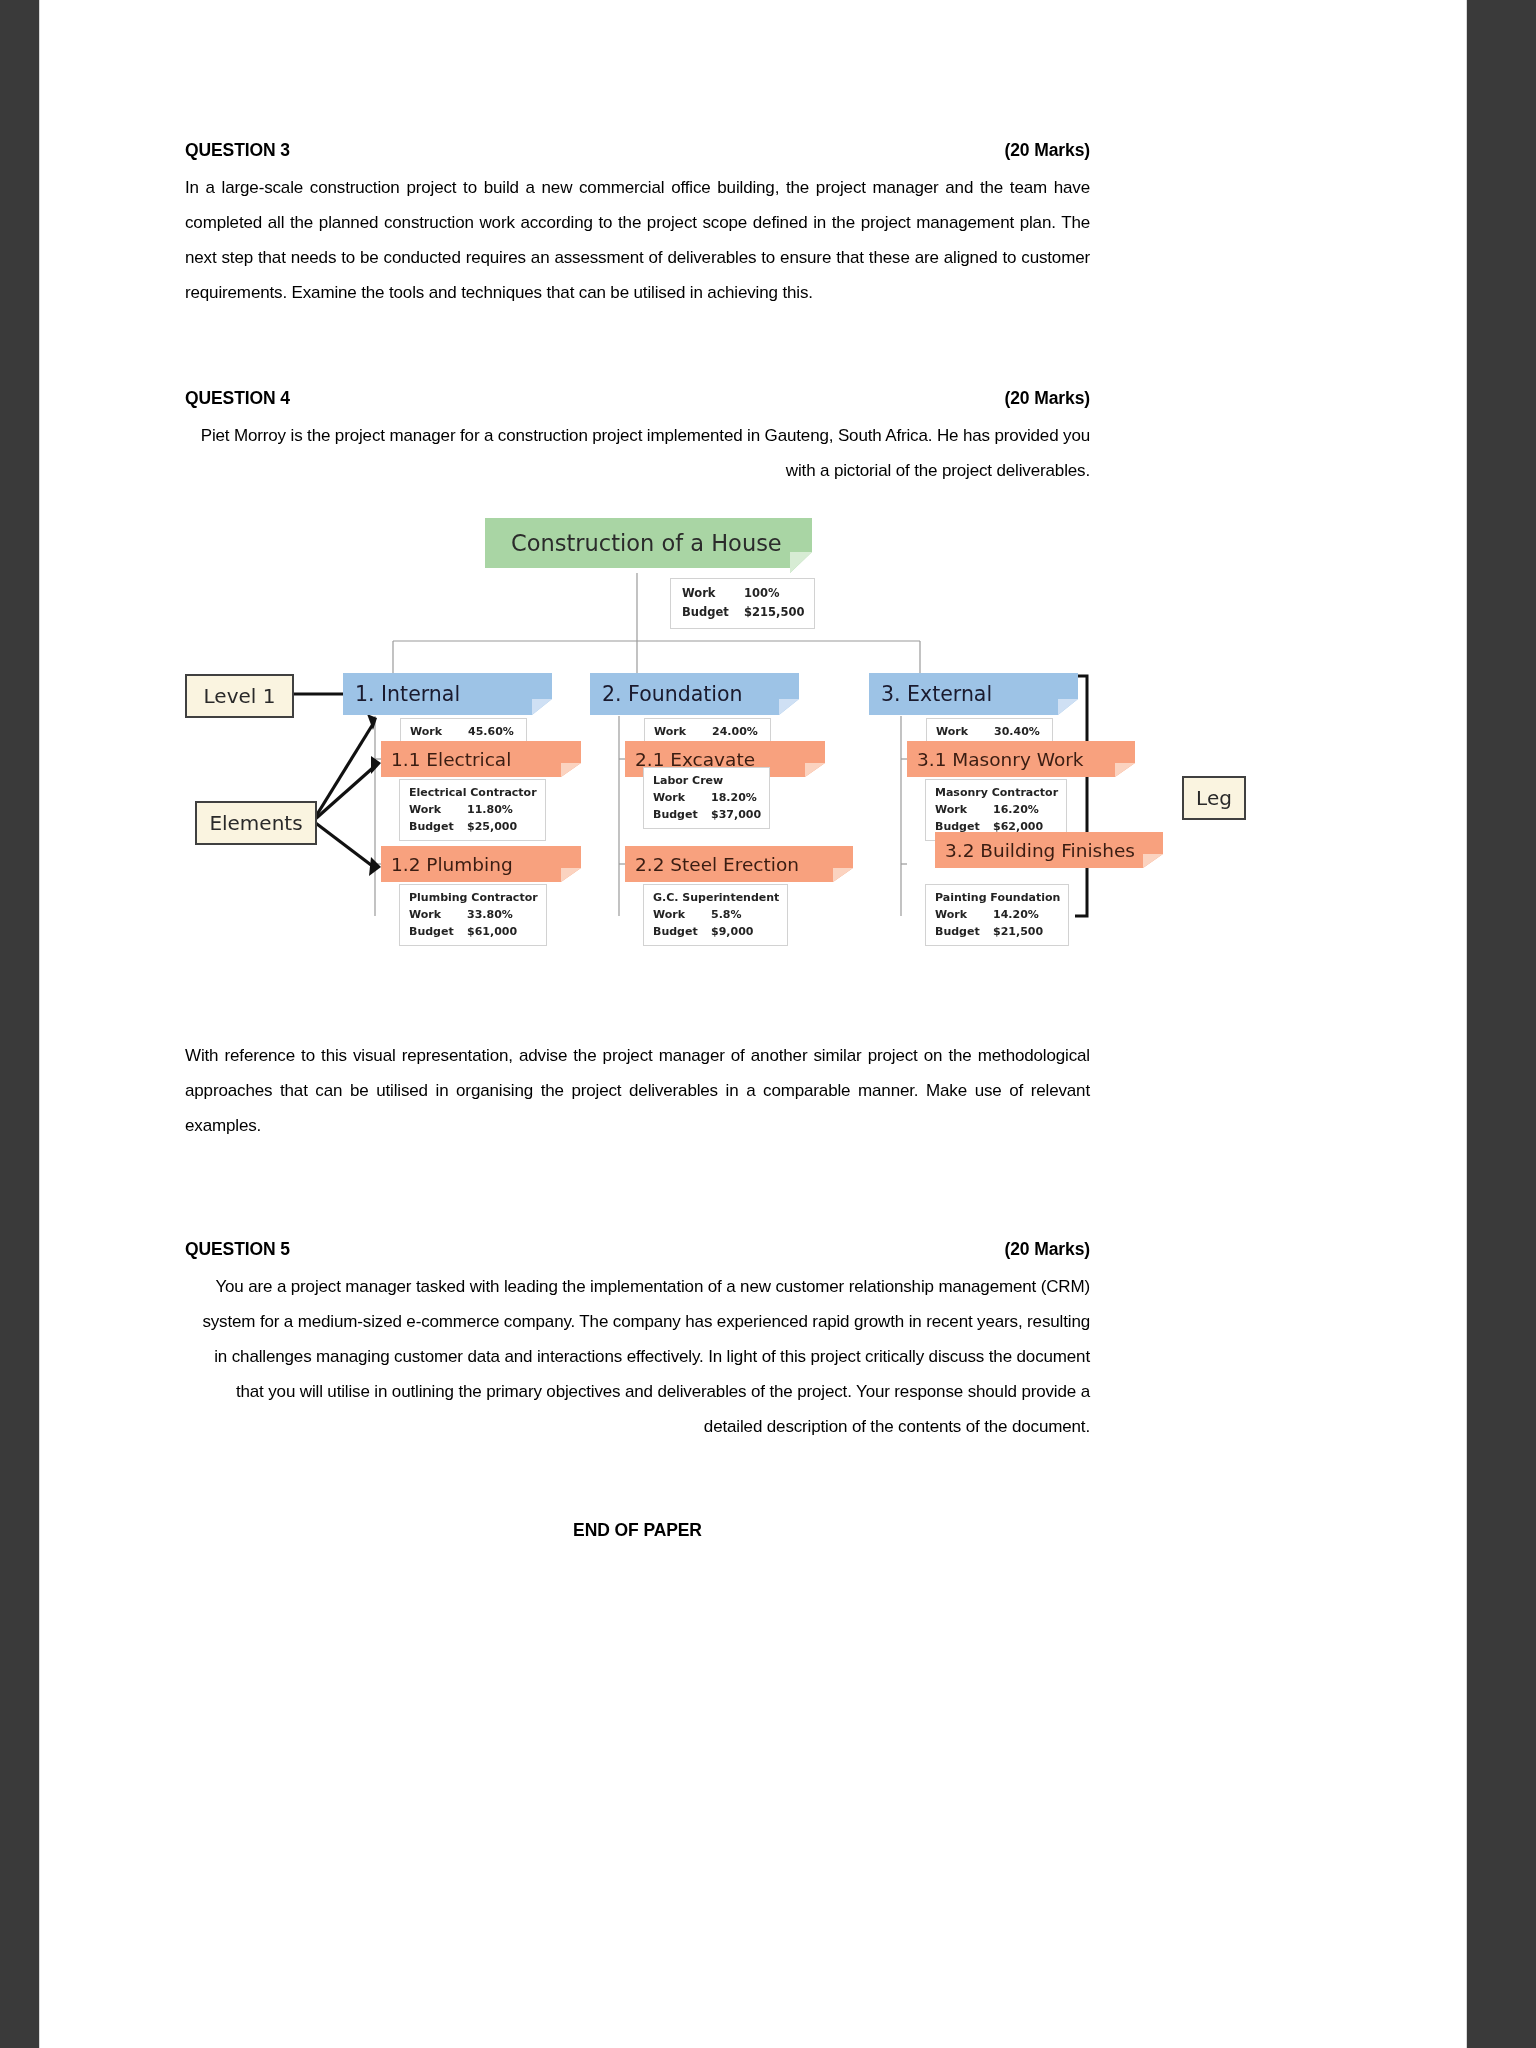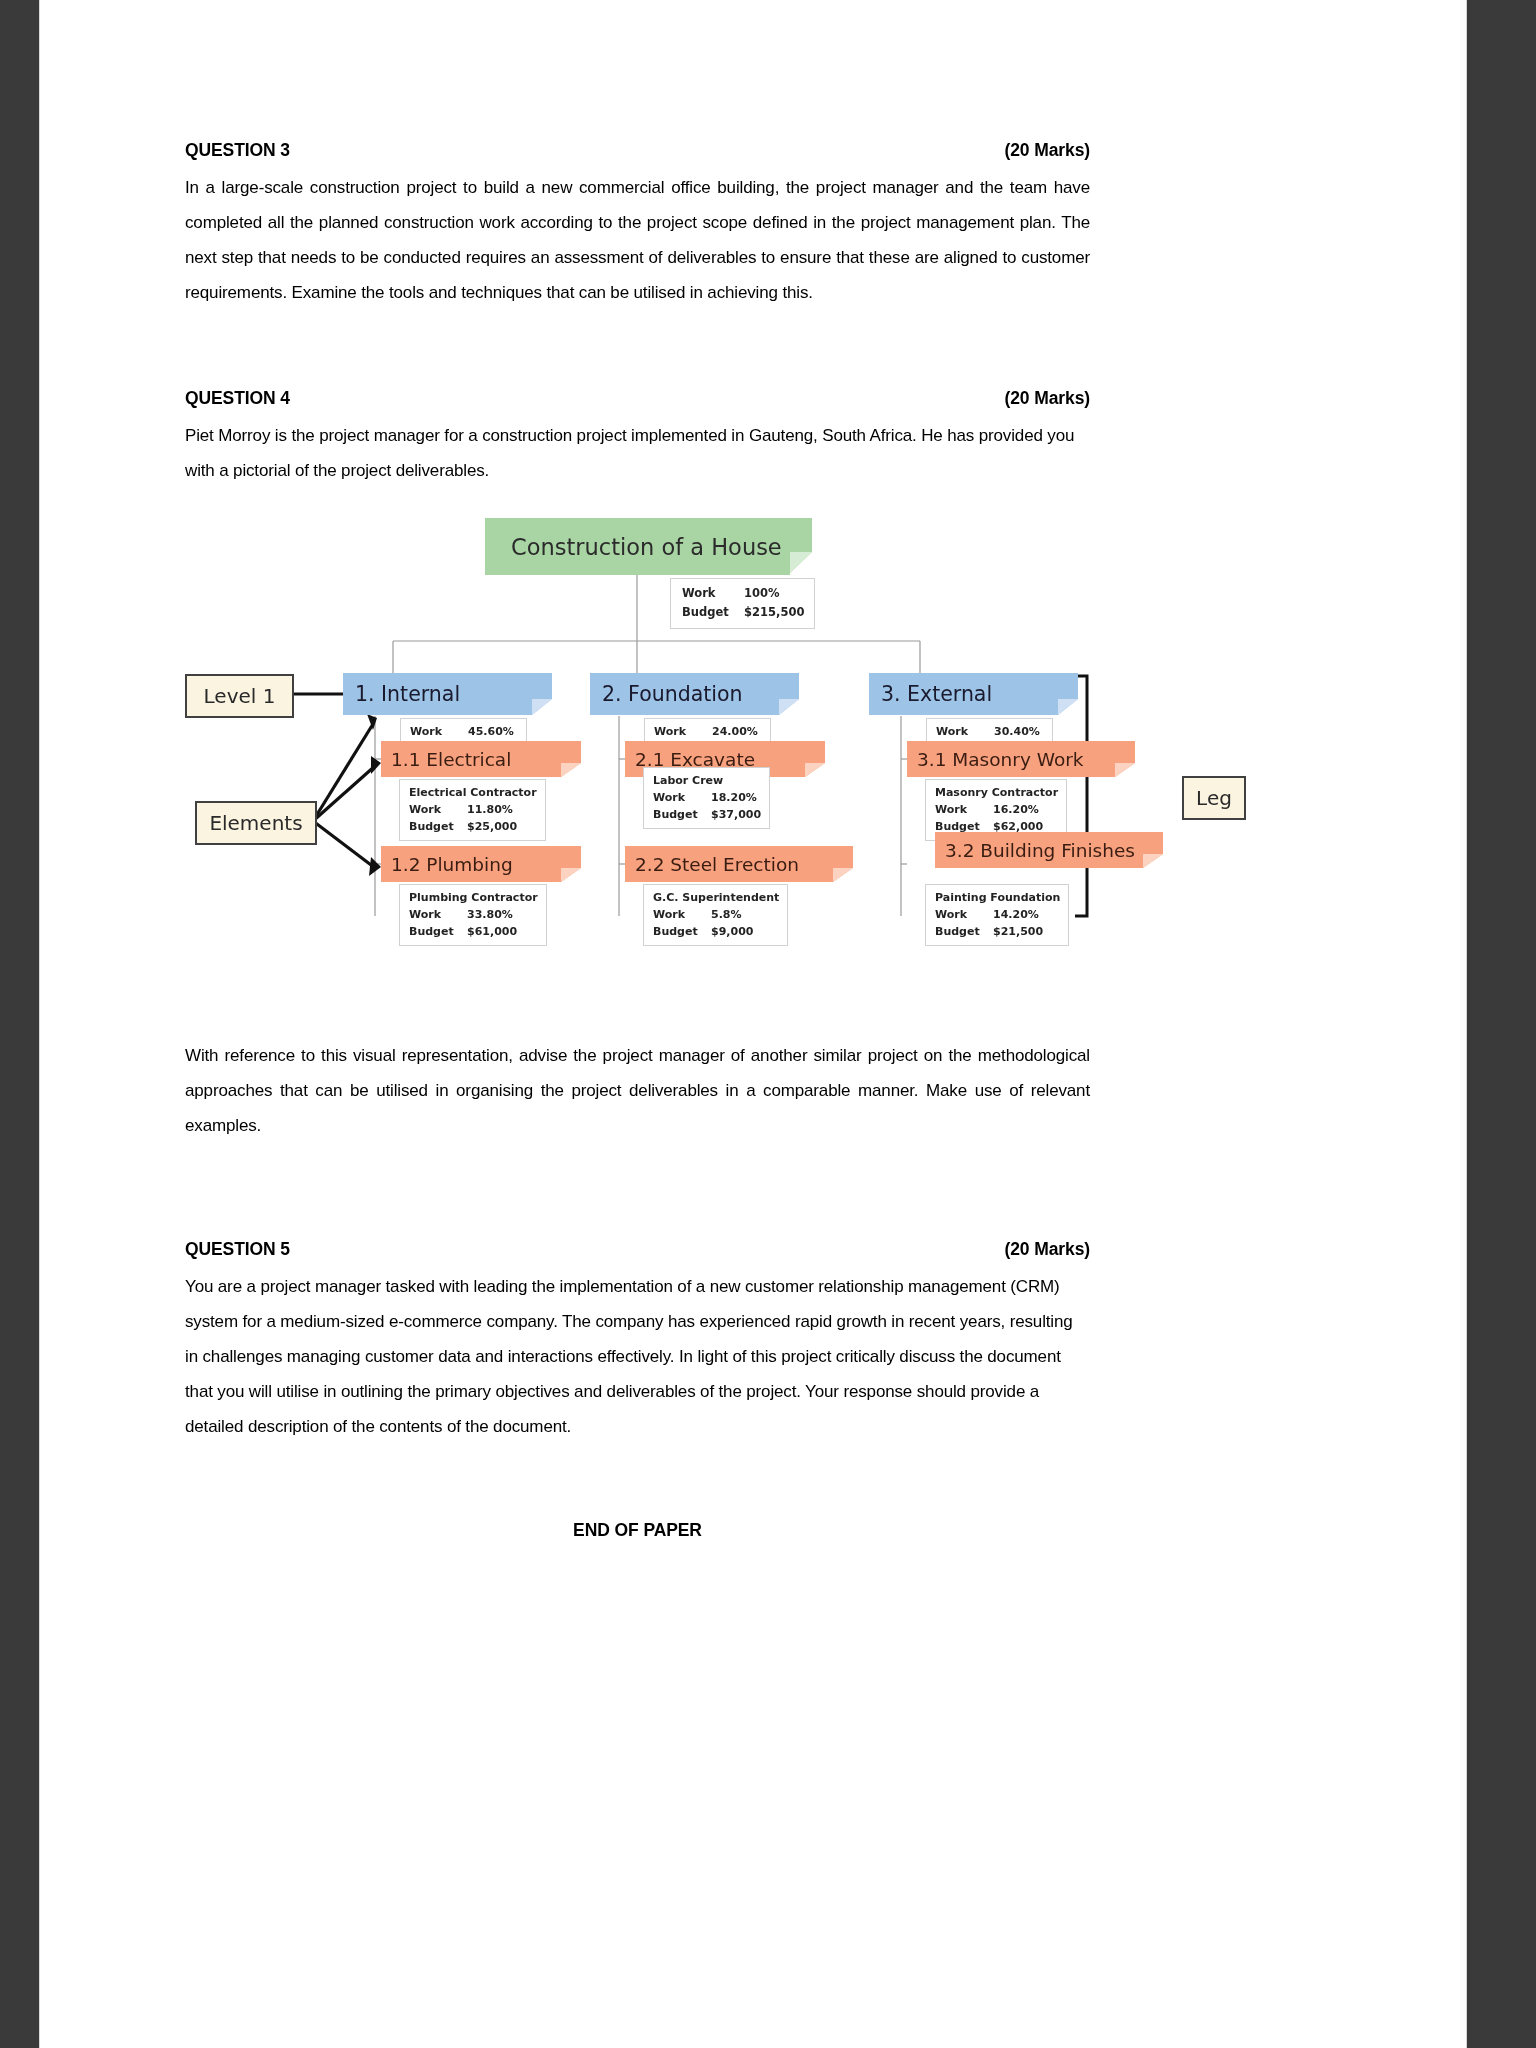--- a/index.html
+++ b/index.html
@@ -42,21 +42,21 @@
   }
   .q-head .marks { font-weight: bold; }
   p.body {
     margin: 0 0 0 0;
     font-size: 17px;
     line-height: 35px;
     color: #000;
     text-align: justify;
     letter-spacing: -0.15px;
   }
-  p.body.nojust { text-align: left; }
+  p.body.nojust { text-align: right; }
   .spacer-lg { height: 78px; }
   .spacer-md { height: 52px; }
   .spacer-xl { height: 96px; }
 
   
   .wbs {
     position: relative;
     width: 905px;
     height: 470px;
     margin-top: 28px;
@@ -79,21 +79,21 @@
     color: #1b1b1b;
   }
   .banner .tail {
     position: absolute;
     right: -22px;
     top: 0;
     width: 0; height: 0;
   }
   
   .root .banner {
-    width: 305px; height: 57px;
+    width: 305px; height: 50px;
     background: #a9d5a4;
     padding-left: 26px;
     font-size: 22.5px;
     font-weight: 400;
     color: #2b2b2b;
   }
   .root .tail {
     border-left: 22px solid #a9d5a4;
     border-bottom: 21px solid transparent;
     border-top: 0 solid transparent;

